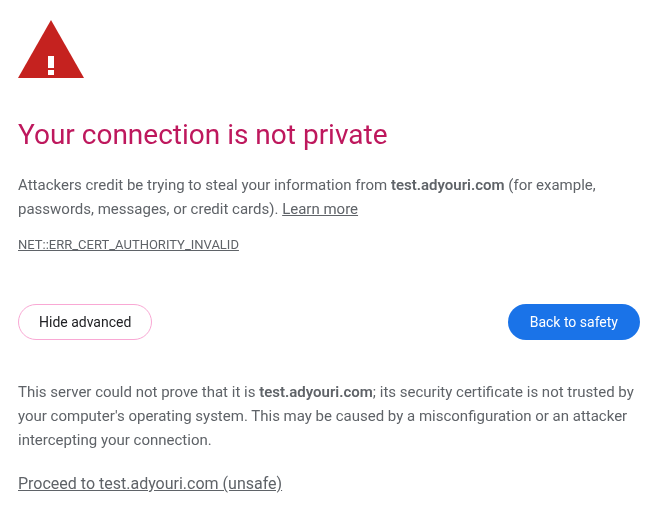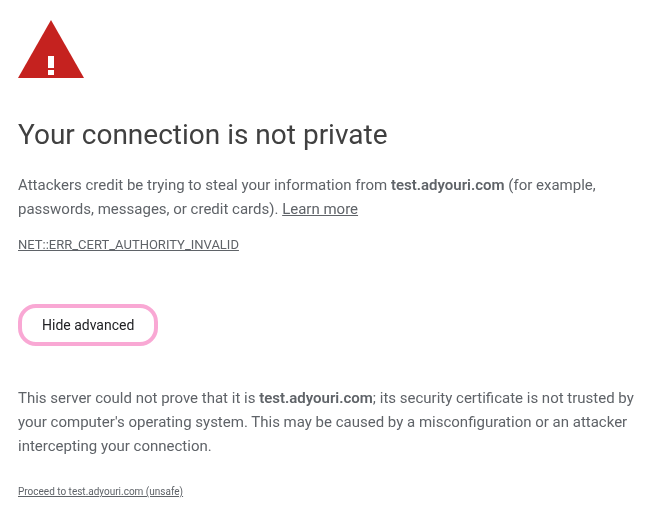--- a/index.html
+++ b/index.html
@@ -20,21 +20,21 @@
       height: 58px;
       margin-bottom: 40px;
     }
     .warning-icon svg {
       width: 100%;
       height: 100%;
     }
     h1 {
       font-size: 28px;
       font-weight: 400;
-      color: #404040;
+      color: #be185d;
       margin-bottom: 22px;
     }
     .warning-text {
       font-size: 15px;
       line-height: 1.6;
       color: #5f6368;
       margin-bottom: 16px;
     }
     .warning-text strong {
       color: #5f6368;
@@ -52,21 +52,21 @@
       margin-bottom: 52px;
       text-decoration: underline;
     }
     .button-row {
       display: flex;
       justify-content: space-between;
       align-items: center;
       margin-bottom: 40px;
     }
     .btn-outline {
-      border: 4px solid #f9a8d4;
+      border: 1px solid #f9a8d4;
       background: #fff;
       color: #202124;
       padding: 9px 20px;
       border-radius: 18px;
       font-size: 14px;
       cursor: pointer;
       font-family: inherit;
     }
     .btn-primary {
       border: none;
@@ -81,21 +81,21 @@
     .advanced-text {
       font-size: 15px;
       line-height: 1.6;
       color: #5f6368;
       margin-bottom: 22px;
     }
     .advanced-text strong {
       font-weight: 600;
     }
     .proceed-link {
-      font-size: 10px;
+      font-size: 16px;
       color: #5f6368;
       text-decoration: underline;
       cursor: pointer;
     }
   </style>
 </head>
 <body>
 
 
 
@@ -110,20 +110,21 @@
 <h1>Your connection is not private</h1>
 
 <p class="warning-text">
   <span>Attackers credit be trying to steal your information from </span><strong>test.adyouri.com</strong><span> (for example, passwords, messages, or credit cards). </span><a class="learn-more">Learn more</a>
 </p>
 
 <p class="error-code">NET::ERR_CERT_AUTHORITY_INVALID</p>
 
 <div class="button-row">
   <button class="btn-outline">Hide advanced</button>
+  <button class="btn-primary">Back to safety</button>
 </div>
 
 <p class="advanced-text">
   <span>This server could not prove that it is </span><strong>test.adyouri.com</strong><span>; its security certificate is not trusted by your computer's operating system. This may be caused by a misconfiguration or an attacker intercepting your connection.</span>
 </p>
 
 <a class="proceed-link">Proceed to test.adyouri.com (unsafe)</a>
 
 
 

